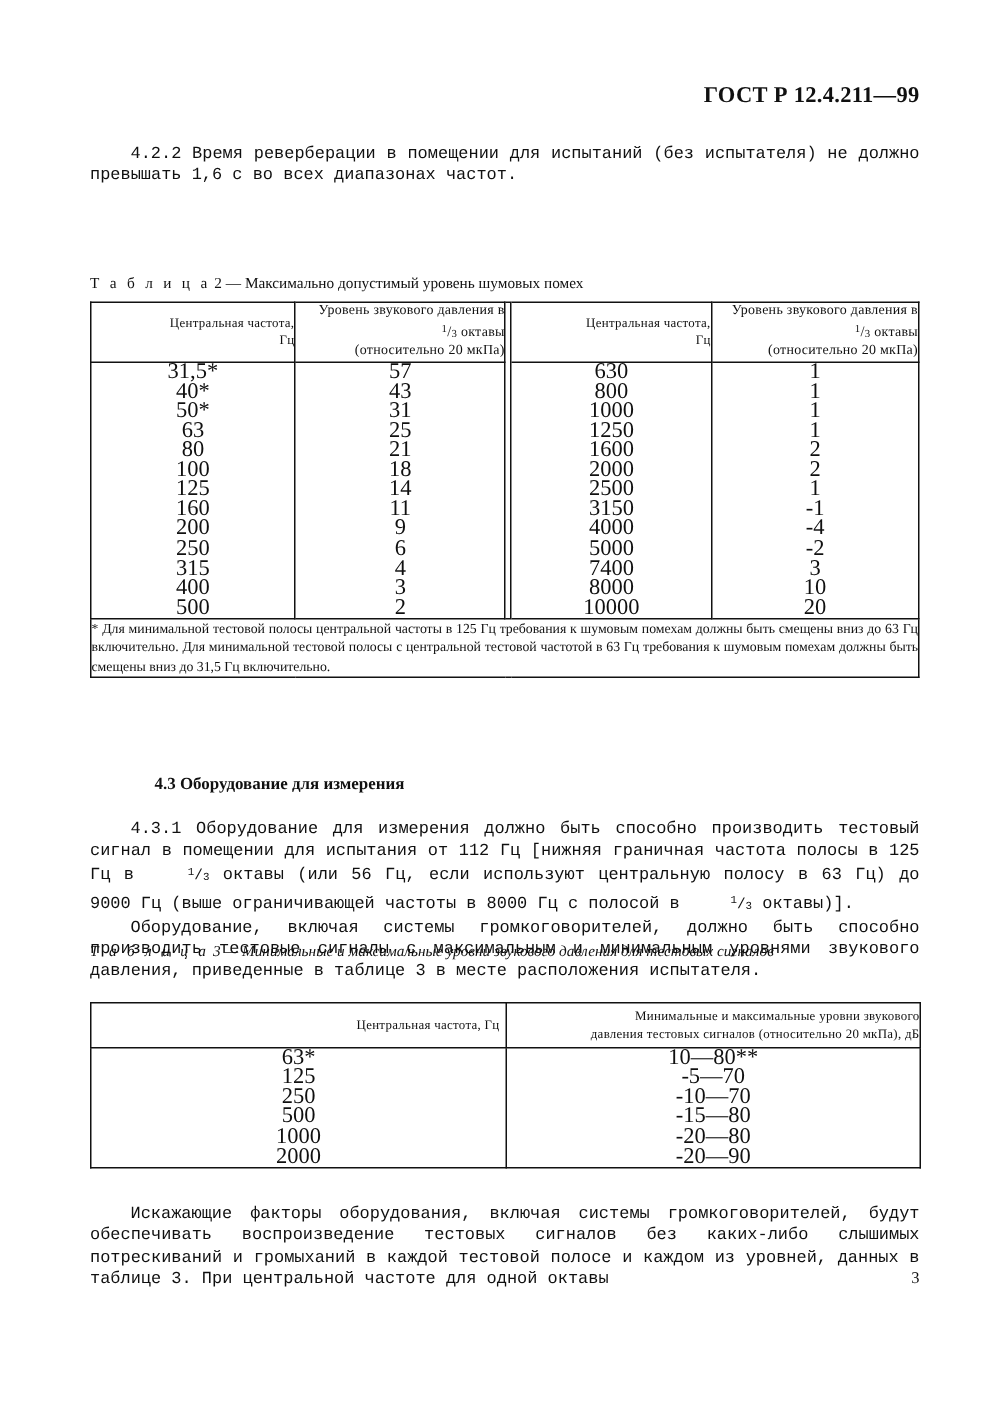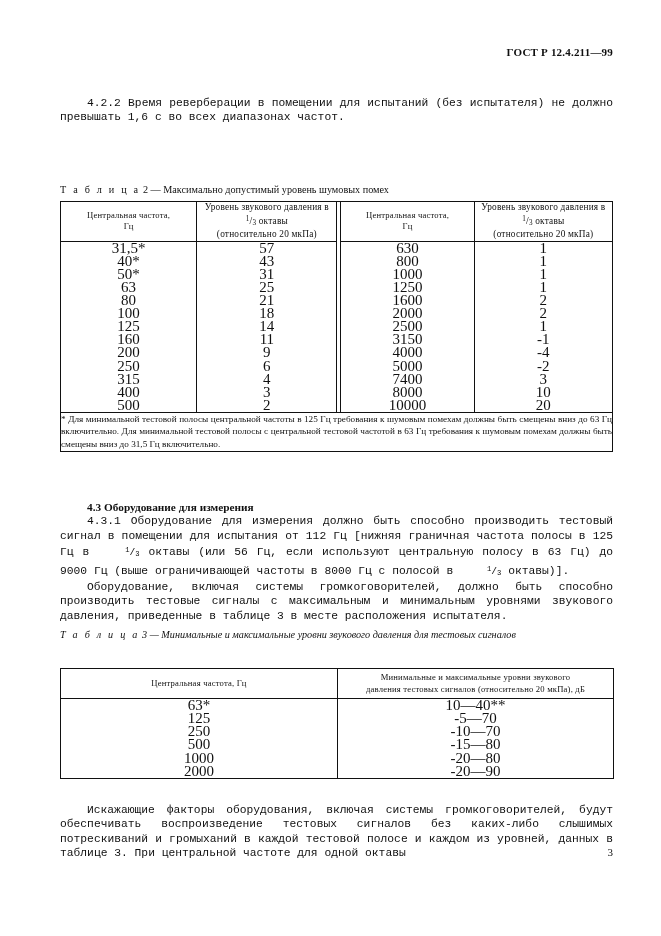--- a/index.html
+++ b/index.html
@@ -19,44 +19,44 @@
     position: relative;
     width: 661px;
     height: 936px;
     box-sizing: border-box;
     padding: 0;
   }
 
   
   .doc-header {
     position: absolute;
-    top: 46px;
+    top: 56px;
     left: 60px;
     width: 553px;
     text-align: right;
-    font-size: 11px;
+    font-size: 15px;
     font-weight: bold;
     letter-spacing: 0.2px;
   }
 
   
   .para {
     font-size: 11.3px;
     line-height: 14.4px;
     text-align: justify;
     text-indent: 27px;
     margin: 0;
     font-family: Liberation Mono, monospace;
   }
 
   .sec-head {
     font-size: 11.3px;
     font-weight: bold;
     line-height: 14.4px;
-    margin: 0;
+    margin: 16px;
     text-indent: 27px;
     text-align: left;
   }
 
   .table-caption {
     font-size: 10.2px;
     line-height: 13px;
     margin: 0;
     text-align: left;
     white-space: nowrap;
@@ -76,21 +76,21 @@
   }
   .tbl th, .tbl td {
     border: 1px solid #111;
     padding: 0;
     font-weight: normal;
     vertical-align: middle;
   }
   .hdr-cell {
     font-size: 8.6px;
     line-height: 11.2px;
-    text-align: center;
+    text-align: right;
     padding: 5px 4px 5px 4px;
     letter-spacing: 0.2px;
   }
   .hdr-cell.big {
     font-size: 9.3px;
     line-height: 11.6px;
   }
   .data-cell {
     font-size: 15px;
     line-height: 13.1px;
@@ -300,21 +300,21 @@
         <tr>
           <td class="data-cell" id="t3-f">
               <div>63*</div>
               <div>125</div>
               <div>250</div>
               <div>500</div>
               <div>1000</div>
               <div>2000</div>
             </td>
           <td class="data-cell" id="t3-l">
-              <div>10—40**</div>
+              <div>10—80**</div>
               <div>-5—70</div>
               <div>-10—70</div>
               <div>-15—80</div>
               <div>-20—80</div>
               <div>-20—90</div>
             </td>
         </tr>
       </tbody>
     </table>
   </div>

